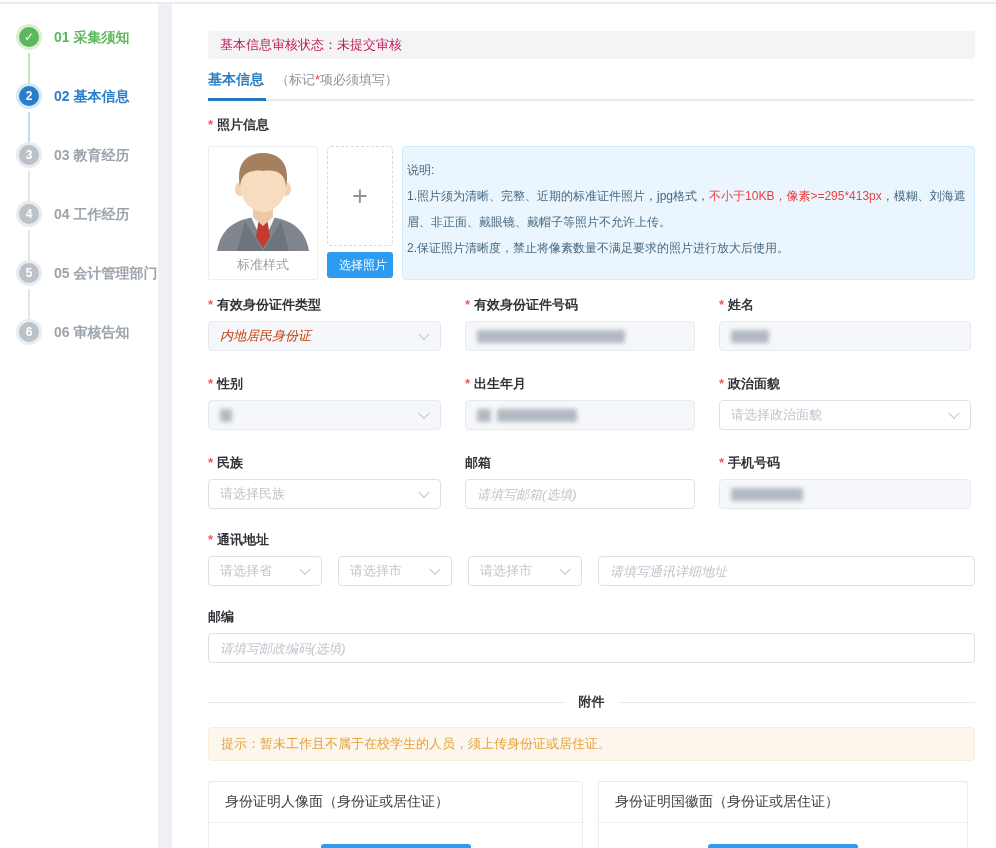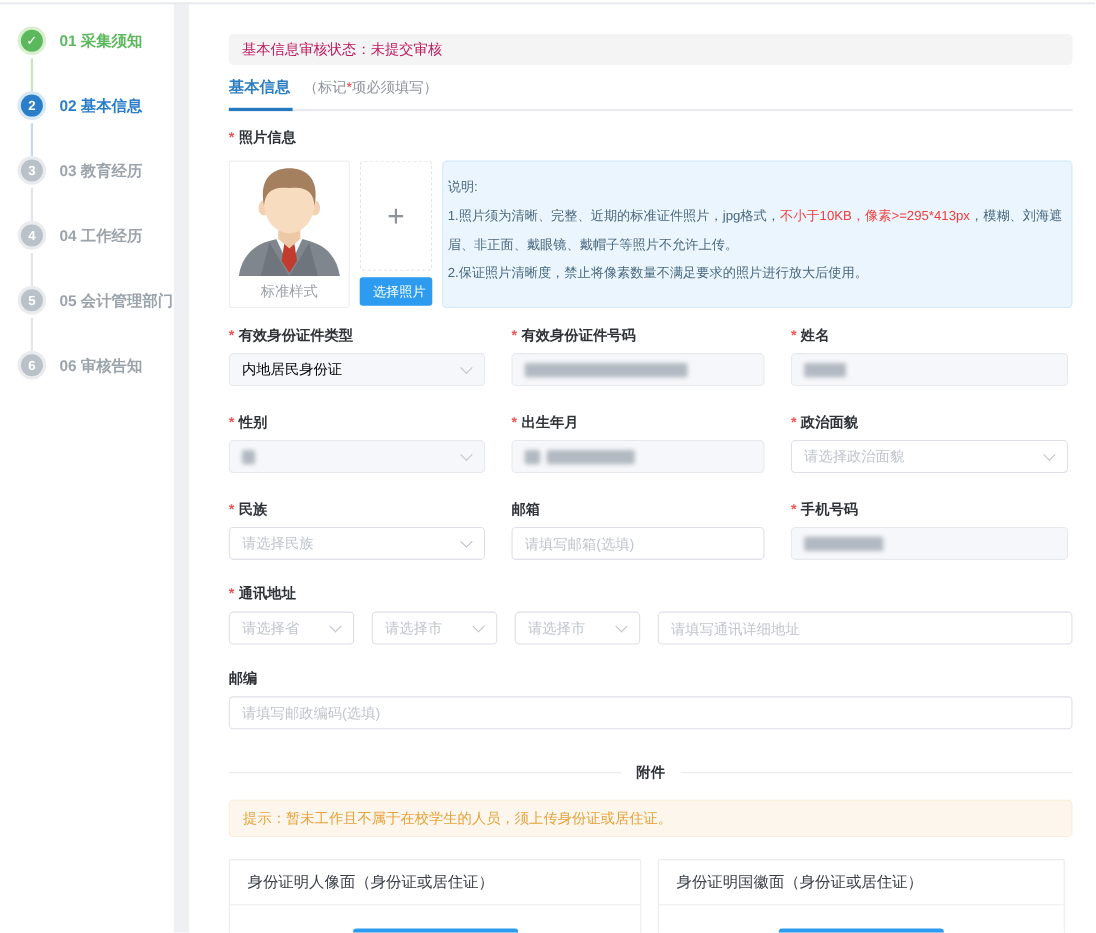--- a/index.html
+++ b/index.html
@@ -47,25 +47,25 @@
   .plus{color:#8b929b;font-size:27px;font-weight:300;line-height:1;}
   .btn-blue{margin-top:6px;height:26px;background:#2d9cf0;color:#fff;border:none;border-radius:3px;font-size:12px;cursor:pointer;font-family:Liberation Mono, monospace;text-align:right;}
   .info-box{flex:1;background:#eaf5fd;border:1px solid #d2eafa;border-radius:4px;padding:10px 4px;
     font-size:12px;color:#4a6980;line-height:26px;box-sizing:border-box;}
 
   .grid{margin-top:16px;display:grid;grid-template-columns:233px 230px 252px;column-gap:24px;row-gap:24px;}
   .flabel{font-size:13px;font-weight:700;color:#2f3338;margin-bottom:7px;}
   .control{height:30px;border:1px solid #dde0e6;border-radius:4px;font-size:13px;
     display:flex;align-items:center;padding:0 11px;background:#fff;position:relative;box-sizing:border-box;}
   .control.disabled{background:#f5f7fa;border-color:#e6e9ee;}
-  .control .val{color:#000000;}
+  .control .val{color:#c2410c;font-style:italic;}
   .control .ph{color:#c0c4cc;}
   .chev{position:absolute;right:12px;top:50%;width:7px;height:7px;
     border-right:1.5px solid #c0c4cc;border-bottom:1.5px solid #c0c4cc;transform:translateY(-70%) rotate(45deg);}
-  input.control{width:100%;outline:none;color:#4c1d95;font-family:inherit;display:block;}
+  input.control{width:100%;outline:none;color:#4c1d95;font-family:inherit;display:block;font-style:italic;}
   input.control::placeholder{color:#c0c4cc;}
   input.control:disabled{background:#f5f7fa;border-color:#e6e9ee;}
   .redact{height:13px;border-radius:2px;background:#b3b9c2;filter:blur(2px);display:inline-block;margin-right:6px;flex:none;}
 
   .block{margin-top:22px;}
   .addr-row{display:flex;gap:16px;}
   .addr-row .control.sel{width:114px;flex:none;}
   .addr-row input.control{flex:1;width:auto;}
   .zip-input{width:250px;box-sizing:border-box;}
 

